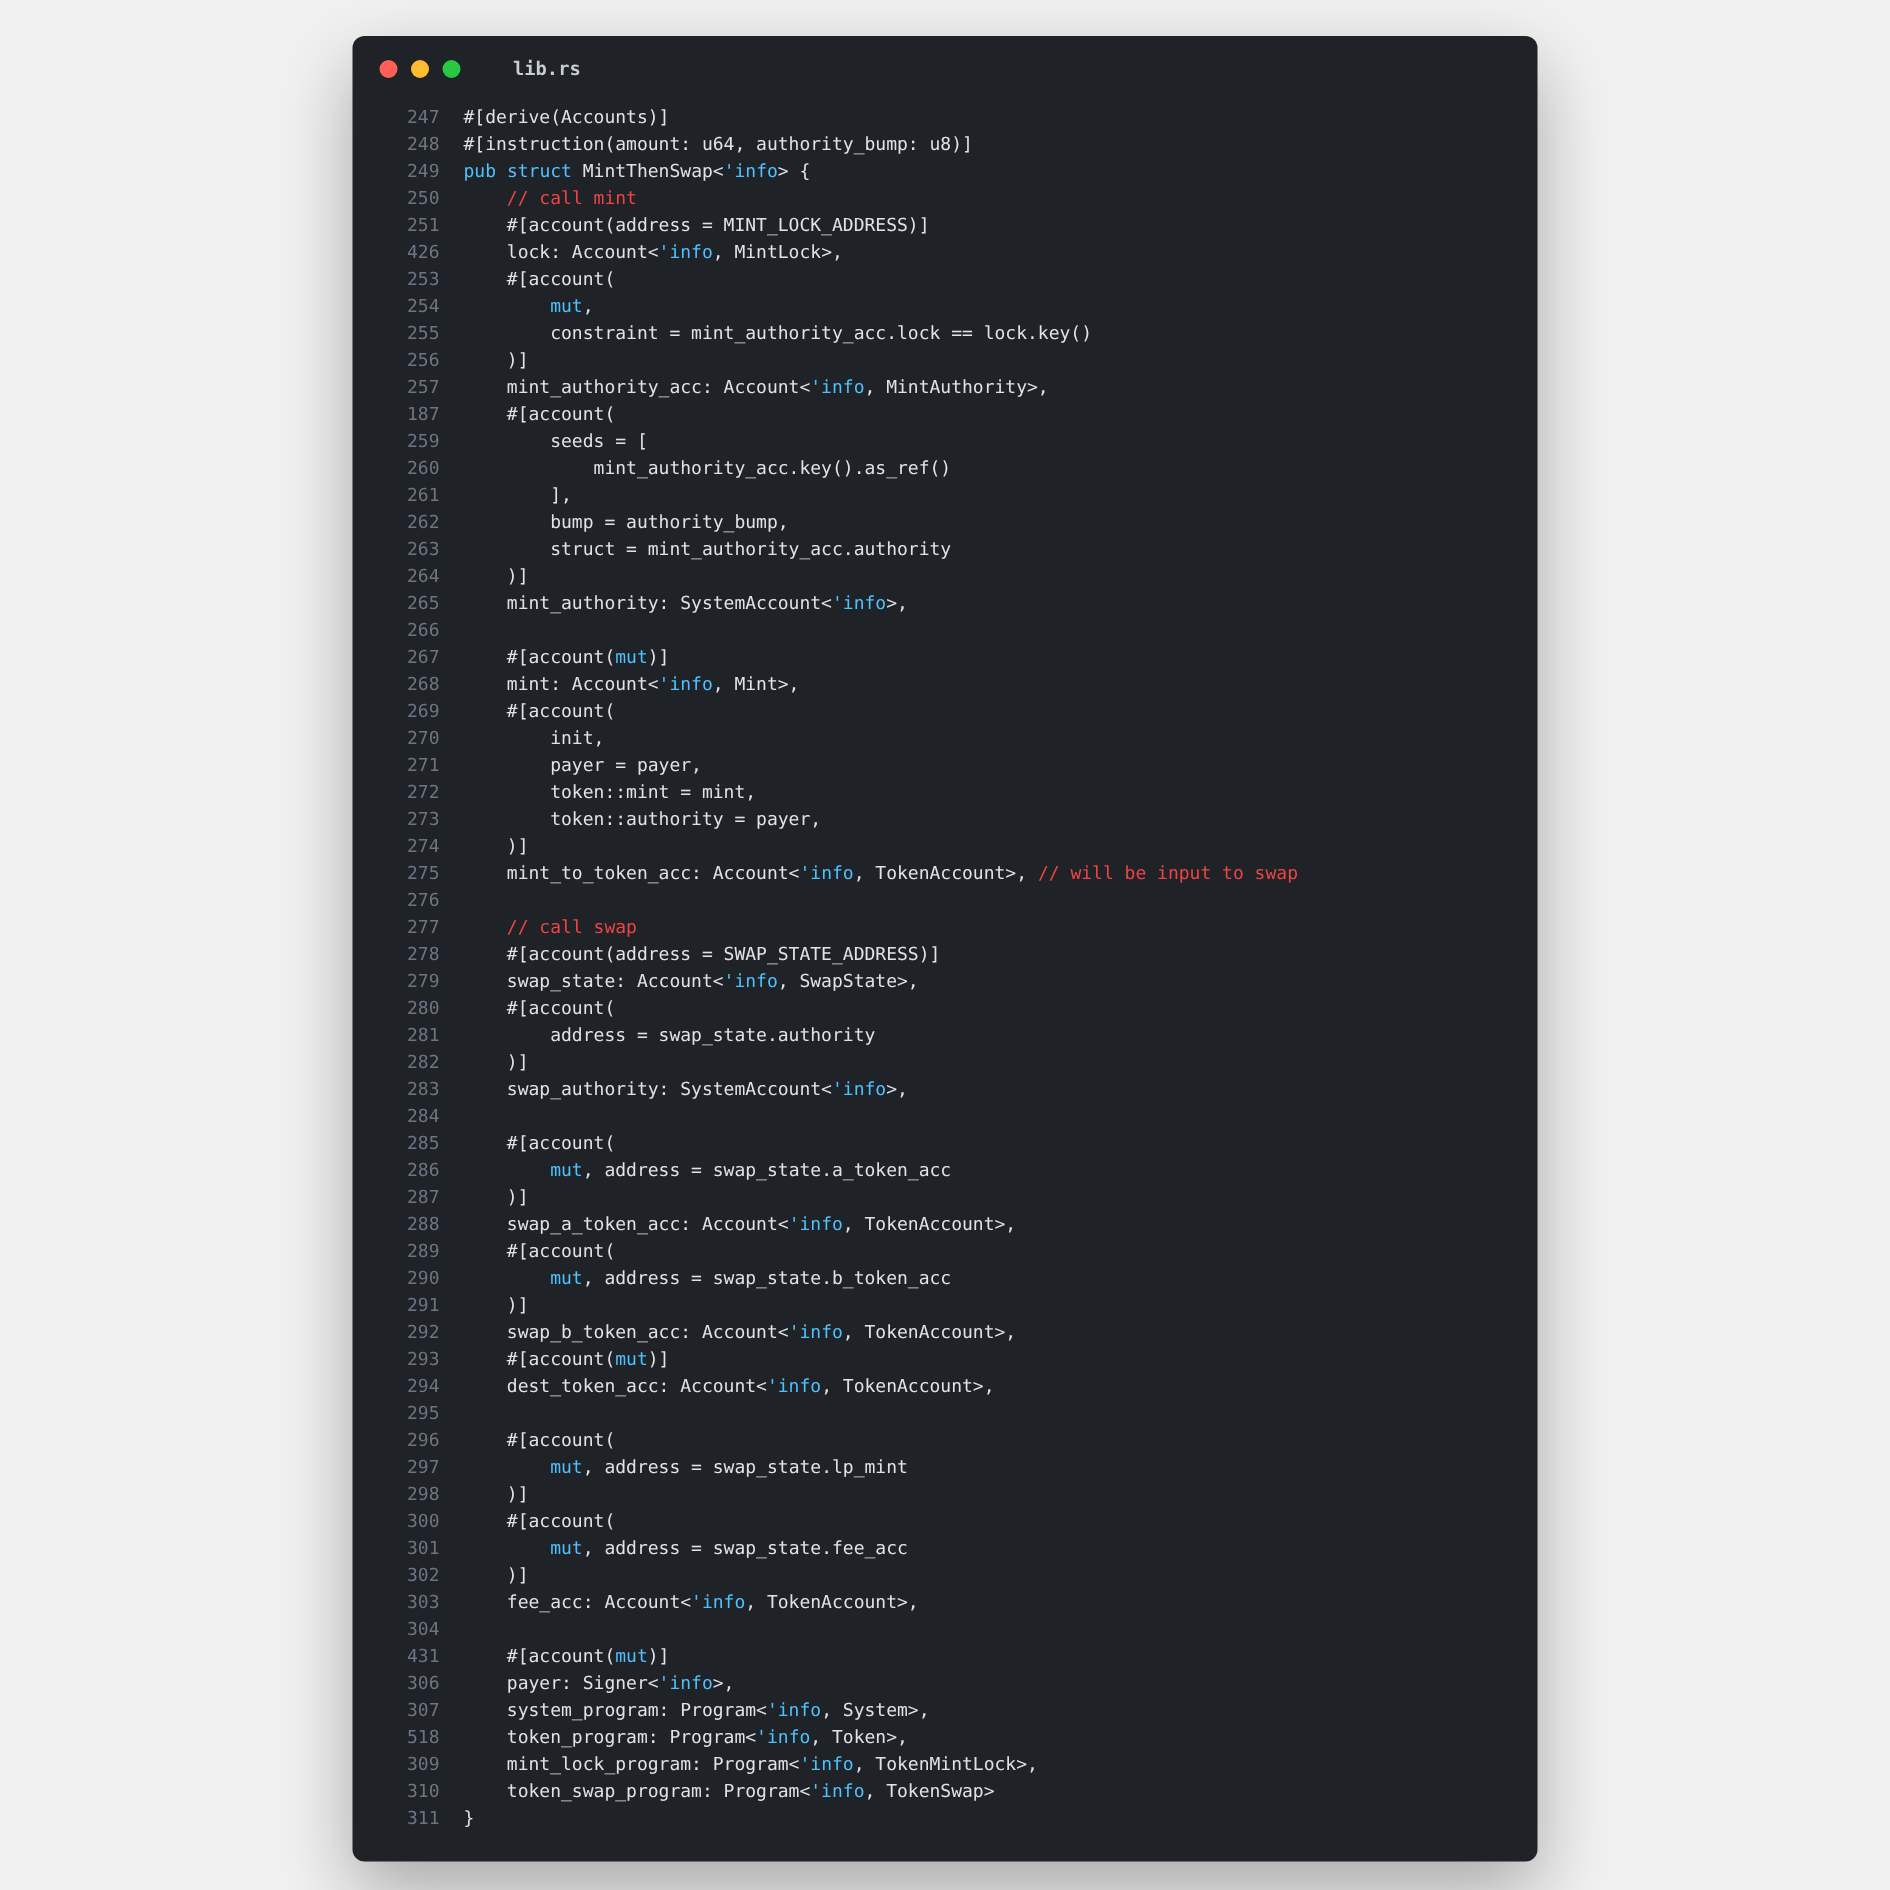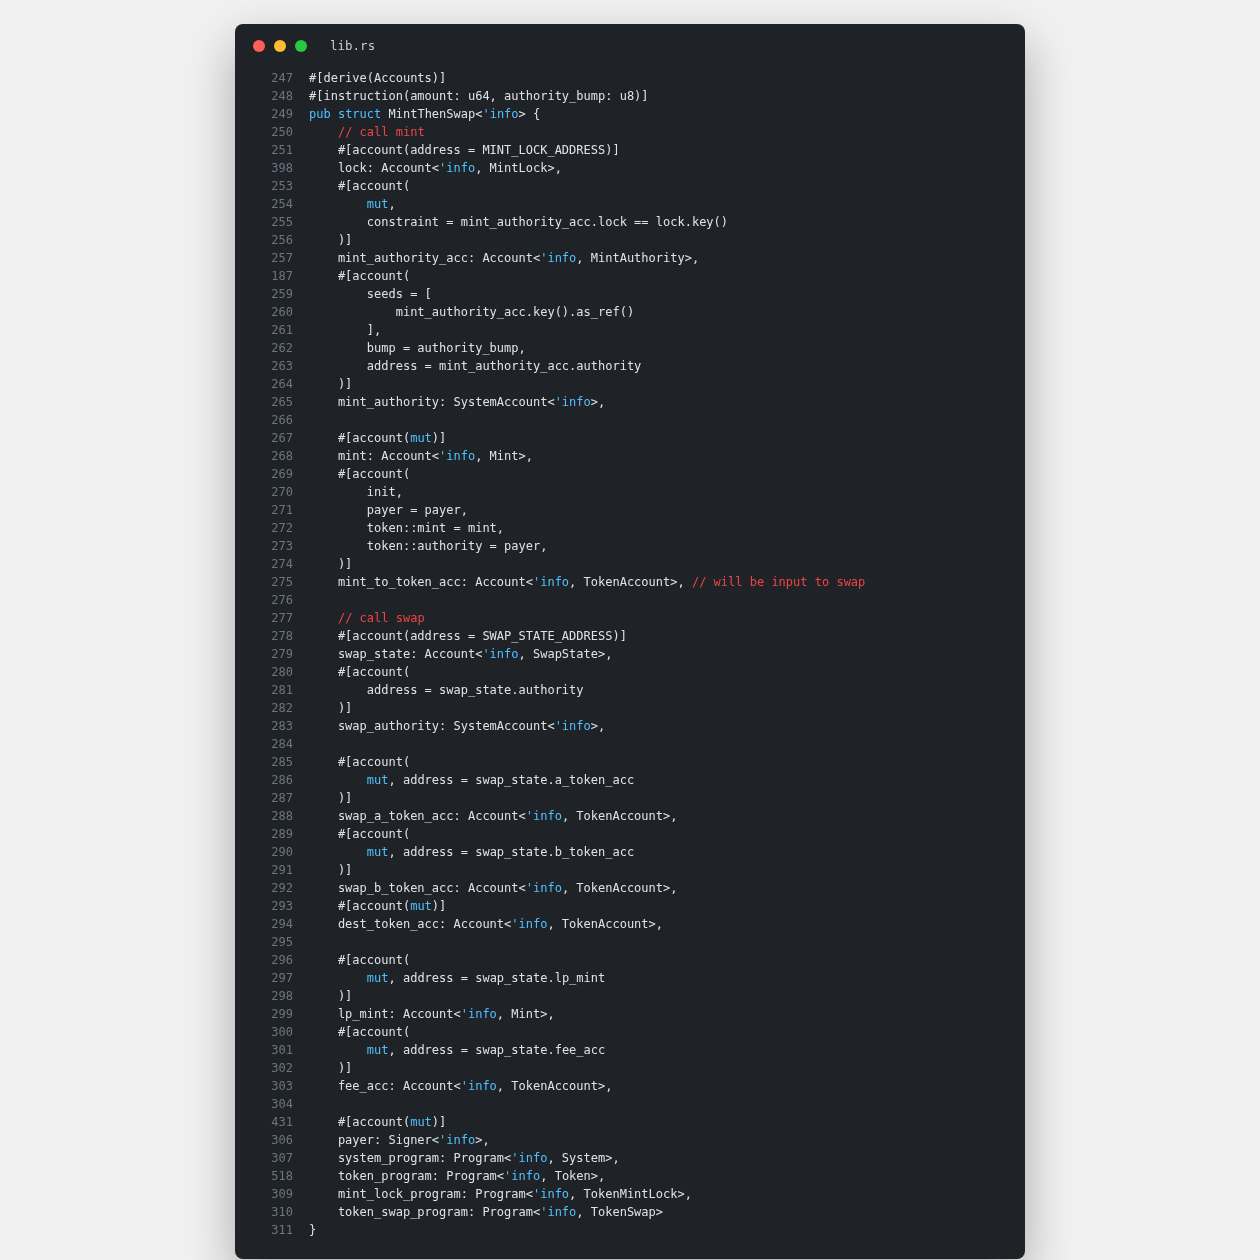--- a/index.html
+++ b/index.html
@@ -26,21 +26,21 @@
   .titlebar {
     display: flex;
     align-items: center;
     padding: 14px 18px 8px 18px;
     gap: 9px;
   }
   .dot { width: 12px; height: 12px; border-radius: 50%; }
   .dot.r { background: #ff5f57; }
   .dot.y { background: #febc2e; }
   .dot.g { background: #28c840; }
-  .filename { margin-left: 14px; color: #c7cdd2; font-size: 12.5px; font-weight: 400; }
+  .filename { margin-left: 26px; color: #c7cdd2; font-size: 12.5px; font-weight: 700; }
   .code {
     padding: 8px 24px 0 24px;
   }
   .row {
     display: flex;
     height: 18px;
     font-size: 12px;
     line-height: 18px;
     white-space: pre;
   }
@@ -69,32 +69,32 @@
     <span class="dot g"></span>
     <span class="filename">lib.rs</span>
   </div>
 
   <div class="code" id="code-block">
       <div class="row"><span class="ln">247</span><span class="src"><span class="c-plain">#[derive(Accounts)]</span></span></div>
       <div class="row"><span class="ln">248</span><span class="src"><span class="c-plain">#[instruction(amount: u64, authority_bump: u8)]</span></span></div>
       <div class="row"><span class="ln">249</span><span class="src"><span class="c-kw">pub</span><span class="c-plain"> </span><span class="c-kw">struct</span><span class="c-plain"> MintThenSwap&lt;</span><span class="c-life">'info</span><span class="c-plain">&gt; {</span></span></div>
       <div class="row"><span class="ln">250</span><span class="src"><span class="c-plain">    </span><span class="c-cmt">// call mint</span></span></div>
       <div class="row"><span class="ln">251</span><span class="src"><span class="c-plain">    #[account(address = MINT_LOCK_ADDRESS)]</span></span></div>
-      <div class="row"><span class="ln">398</span><span class="src"><span class="c-plain">    lock: Account&lt;</span><span class="c-life">'info</span><span class="c-plain">, MintLock&gt;,</span></span></div>
+      <div class="row"><span class="ln">426</span><span class="src"><span class="c-plain">    lock: Account&lt;</span><span class="c-life">'info</span><span class="c-plain">, MintLock&gt;,</span></span></div>
       <div class="row"><span class="ln">253</span><span class="src"><span class="c-plain">    #[account(</span></span></div>
       <div class="row"><span class="ln">254</span><span class="src"><span class="c-plain">        </span><span class="c-mut">mut</span><span class="c-plain">,</span></span></div>
       <div class="row"><span class="ln">255</span><span class="src"><span class="c-plain">        constraint = mint_authority_acc.lock == lock.key()</span></span></div>
       <div class="row"><span class="ln">256</span><span class="src"><span class="c-plain">    )]</span></span></div>
       <div class="row"><span class="ln">257</span><span class="src"><span class="c-plain">    mint_authority_acc: Account&lt;</span><span class="c-life">'info</span><span class="c-plain">, MintAuthority&gt;,</span></span></div>
       <div class="row"><span class="ln">187</span><span class="src"><span class="c-plain">    #[account(</span></span></div>
       <div class="row"><span class="ln">259</span><span class="src"><span class="c-plain">        seeds = [</span></span></div>
       <div class="row"><span class="ln">260</span><span class="src"><span class="c-plain">            mint_authority_acc.key().as_ref()</span></span></div>
       <div class="row"><span class="ln">261</span><span class="src"><span class="c-plain">        ],</span></span></div>
       <div class="row"><span class="ln">262</span><span class="src"><span class="c-plain">        bump = authority_bump,</span></span></div>
-      <div class="row"><span class="ln">263</span><span class="src"><span class="c-plain">        address = mint_authority_acc.authority</span></span></div>
+      <div class="row"><span class="ln">263</span><span class="src"><span class="c-plain">        struct = mint_authority_acc.authority</span></span></div>
       <div class="row"><span class="ln">264</span><span class="src"><span class="c-plain">    )]</span></span></div>
       <div class="row"><span class="ln">265</span><span class="src"><span class="c-plain">    mint_authority: SystemAccount&lt;</span><span class="c-life">'info</span><span class="c-plain">&gt;,</span></span></div>
       <div class="row"><span class="ln">266</span><span class="src"><span class="c-plain"></span></span></div>
       <div class="row"><span class="ln">267</span><span class="src"><span class="c-plain">    #[account(</span><span class="c-mut">mut</span><span class="c-plain">)]</span></span></div>
       <div class="row"><span class="ln">268</span><span class="src"><span class="c-plain">    mint: Account&lt;</span><span class="c-life">'info</span><span class="c-plain">, Mint&gt;,</span></span></div>
       <div class="row"><span class="ln">269</span><span class="src"><span class="c-plain">    #[account(</span></span></div>
       <div class="row"><span class="ln">270</span><span class="src"><span class="c-plain">        init,</span></span></div>
       <div class="row"><span class="ln">271</span><span class="src"><span class="c-plain">        payer = payer,</span></span></div>
       <div class="row"><span class="ln">272</span><span class="src"><span class="c-plain">        token::mint = mint,</span></span></div>
       <div class="row"><span class="ln">273</span><span class="src"><span class="c-plain">        token::authority = payer,</span></span></div>
@@ -116,21 +116,20 @@
       <div class="row"><span class="ln">289</span><span class="src"><span class="c-plain">    #[account(</span></span></div>
       <div class="row"><span class="ln">290</span><span class="src"><span class="c-plain">        </span><span class="c-mut">mut</span><span class="c-plain">, address = swap_state.b_token_acc</span></span></div>
       <div class="row"><span class="ln">291</span><span class="src"><span class="c-plain">    )]</span></span></div>
       <div class="row"><span class="ln">292</span><span class="src"><span class="c-plain">    swap_b_token_acc: Account&lt;</span><span class="c-life">'info</span><span class="c-plain">, TokenAccount&gt;,</span></span></div>
       <div class="row"><span class="ln">293</span><span class="src"><span class="c-plain">    #[account(</span><span class="c-mut">mut</span><span class="c-plain">)]</span></span></div>
       <div class="row"><span class="ln">294</span><span class="src"><span class="c-plain">    dest_token_acc: Account&lt;</span><span class="c-life">'info</span><span class="c-plain">, TokenAccount&gt;,</span></span></div>
       <div class="row"><span class="ln">295</span><span class="src"><span class="c-plain"></span></span></div>
       <div class="row"><span class="ln">296</span><span class="src"><span class="c-plain">    #[account(</span></span></div>
       <div class="row"><span class="ln">297</span><span class="src"><span class="c-plain">        </span><span class="c-mut">mut</span><span class="c-plain">, address = swap_state.lp_mint</span></span></div>
       <div class="row"><span class="ln">298</span><span class="src"><span class="c-plain">    )]</span></span></div>
-      <div class="row"><span class="ln">299</span><span class="src"><span class="c-plain">    lp_mint: Account&lt;</span><span class="c-life">'info</span><span class="c-plain">, Mint&gt;,</span></span></div>
       <div class="row"><span class="ln">300</span><span class="src"><span class="c-plain">    #[account(</span></span></div>
       <div class="row"><span class="ln">301</span><span class="src"><span class="c-plain">        </span><span class="c-mut">mut</span><span class="c-plain">, address = swap_state.fee_acc</span></span></div>
       <div class="row"><span class="ln">302</span><span class="src"><span class="c-plain">    )]</span></span></div>
       <div class="row"><span class="ln">303</span><span class="src"><span class="c-plain">    fee_acc: Account&lt;</span><span class="c-life">'info</span><span class="c-plain">, TokenAccount&gt;,</span></span></div>
       <div class="row"><span class="ln">304</span><span class="src"><span class="c-plain"></span></span></div>
       <div class="row"><span class="ln">431</span><span class="src"><span class="c-plain">    #[account(</span><span class="c-mut">mut</span><span class="c-plain">)]</span></span></div>
       <div class="row"><span class="ln">306</span><span class="src"><span class="c-plain">    payer: Signer&lt;</span><span class="c-life">'info</span><span class="c-plain">&gt;,</span></span></div>
       <div class="row"><span class="ln">307</span><span class="src"><span class="c-plain">    system_program: Program&lt;</span><span class="c-life">'info</span><span class="c-plain">, System&gt;,</span></span></div>
       <div class="row"><span class="ln">518</span><span class="src"><span class="c-plain">    token_program: Program&lt;</span><span class="c-life">'info</span><span class="c-plain">, Token&gt;,</span></span></div>
       <div class="row"><span class="ln">309</span><span class="src"><span class="c-plain">    mint_lock_program: Program&lt;</span><span class="c-life">'info</span><span class="c-plain">, TokenMintLock&gt;,</span></span></div>

